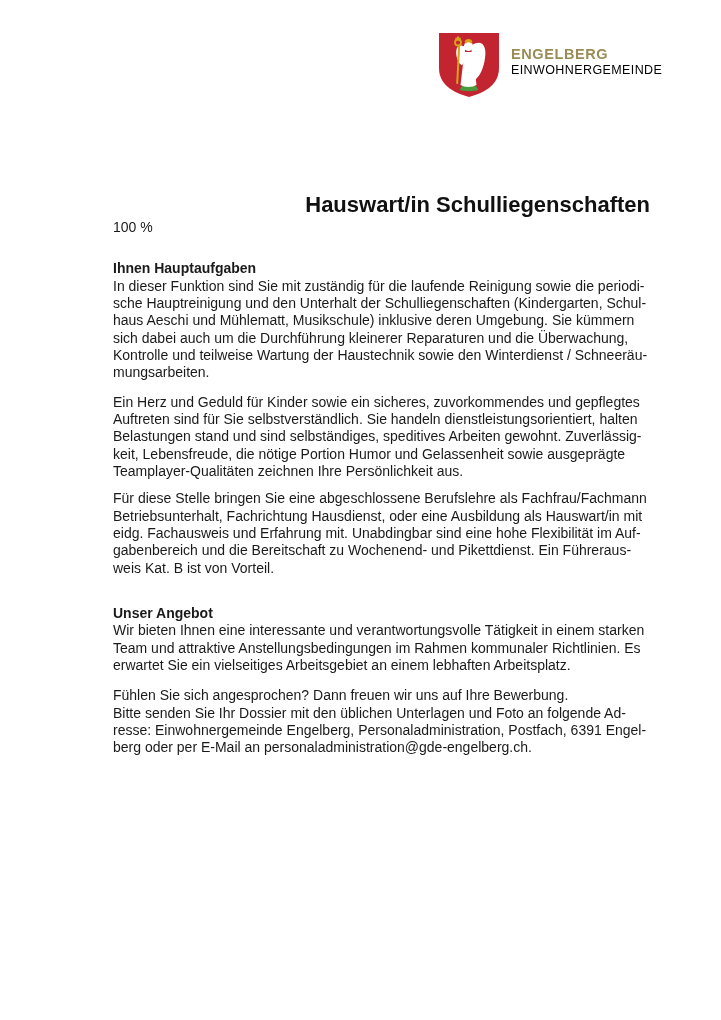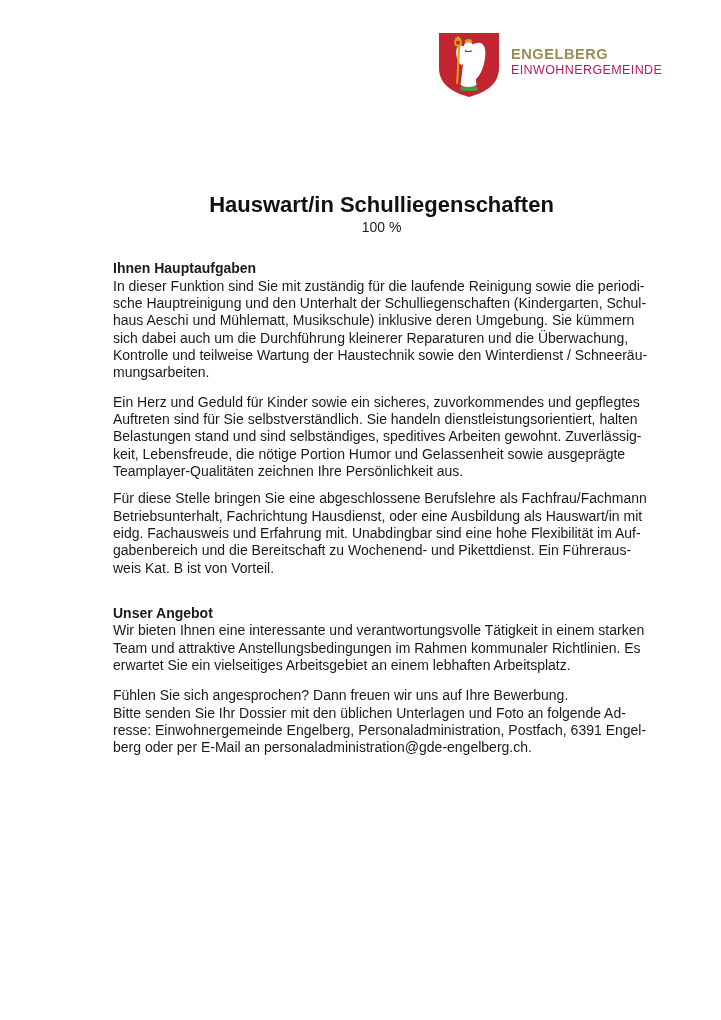--- a/index.html
+++ b/index.html
@@ -47,27 +47,27 @@
   }
   .para {
     margin: 0;
     white-space: pre-line;
   }
   .job-title {
     margin: 24px 0 0 0;
     font-size: 22px;
     font-weight: bold;
     line-height: 28px;
-    text-align: center;
+    text-align: right;
     color: #111111;
     white-space: nowrap;
   }
   .workload {
     margin: 0;
-    text-align: center;
+    text-align: left;
     line-height: 17.33px;
   }
   section { margin: 0; }
   .sec-heading {
     margin: 0;
     font-size: 14px;
     font-weight: bold;
     line-height: 17.33px;
   }
   .sec-hauptaufgaben { margin-top: 24px; }
@@ -101,21 +101,21 @@
       <path d="M27.5,9.5 A4.5,4.5 0 0 1 35.5,9.5 L34,11.5 A3,3 0 0 0 29,11.5 Z" fill="#d6a419"></path>
 
       <rect x="20.2" y="13" width="2" height="39" rx="1" fill="#d6a419" transform="rotate(3 21 32)"></rect>
 
       <circle cx="21" cy="10.5" r="3" fill="none" stroke="#d6a419" stroke-width="1.8"></circle>
       <rect x="19.9" y="4.5" width="2.2" height="4" fill="#d6a419"></rect>
       <rect x="18.2" y="5.8" width="5.6" height="1.8" fill="#d6a419"></rect>
     </svg>
     <div class="wordmark">
       <div class="org-name" style="color:#9a8c55">ENGELBERG</div>
-      <div class="org-sub" style="color:#be185d">EINWOHNERGEMEINDE</div>
+      <div class="org-sub" style="color:#000000">EINWOHNERGEMEINDE</div>
     </div>
   </header>
 
   <main class="content">
 
 
     <h1 class="job-title">Hauswart/in Schulliegenschaften</h1>
 
     <div class="workload">100 %</div>
 

